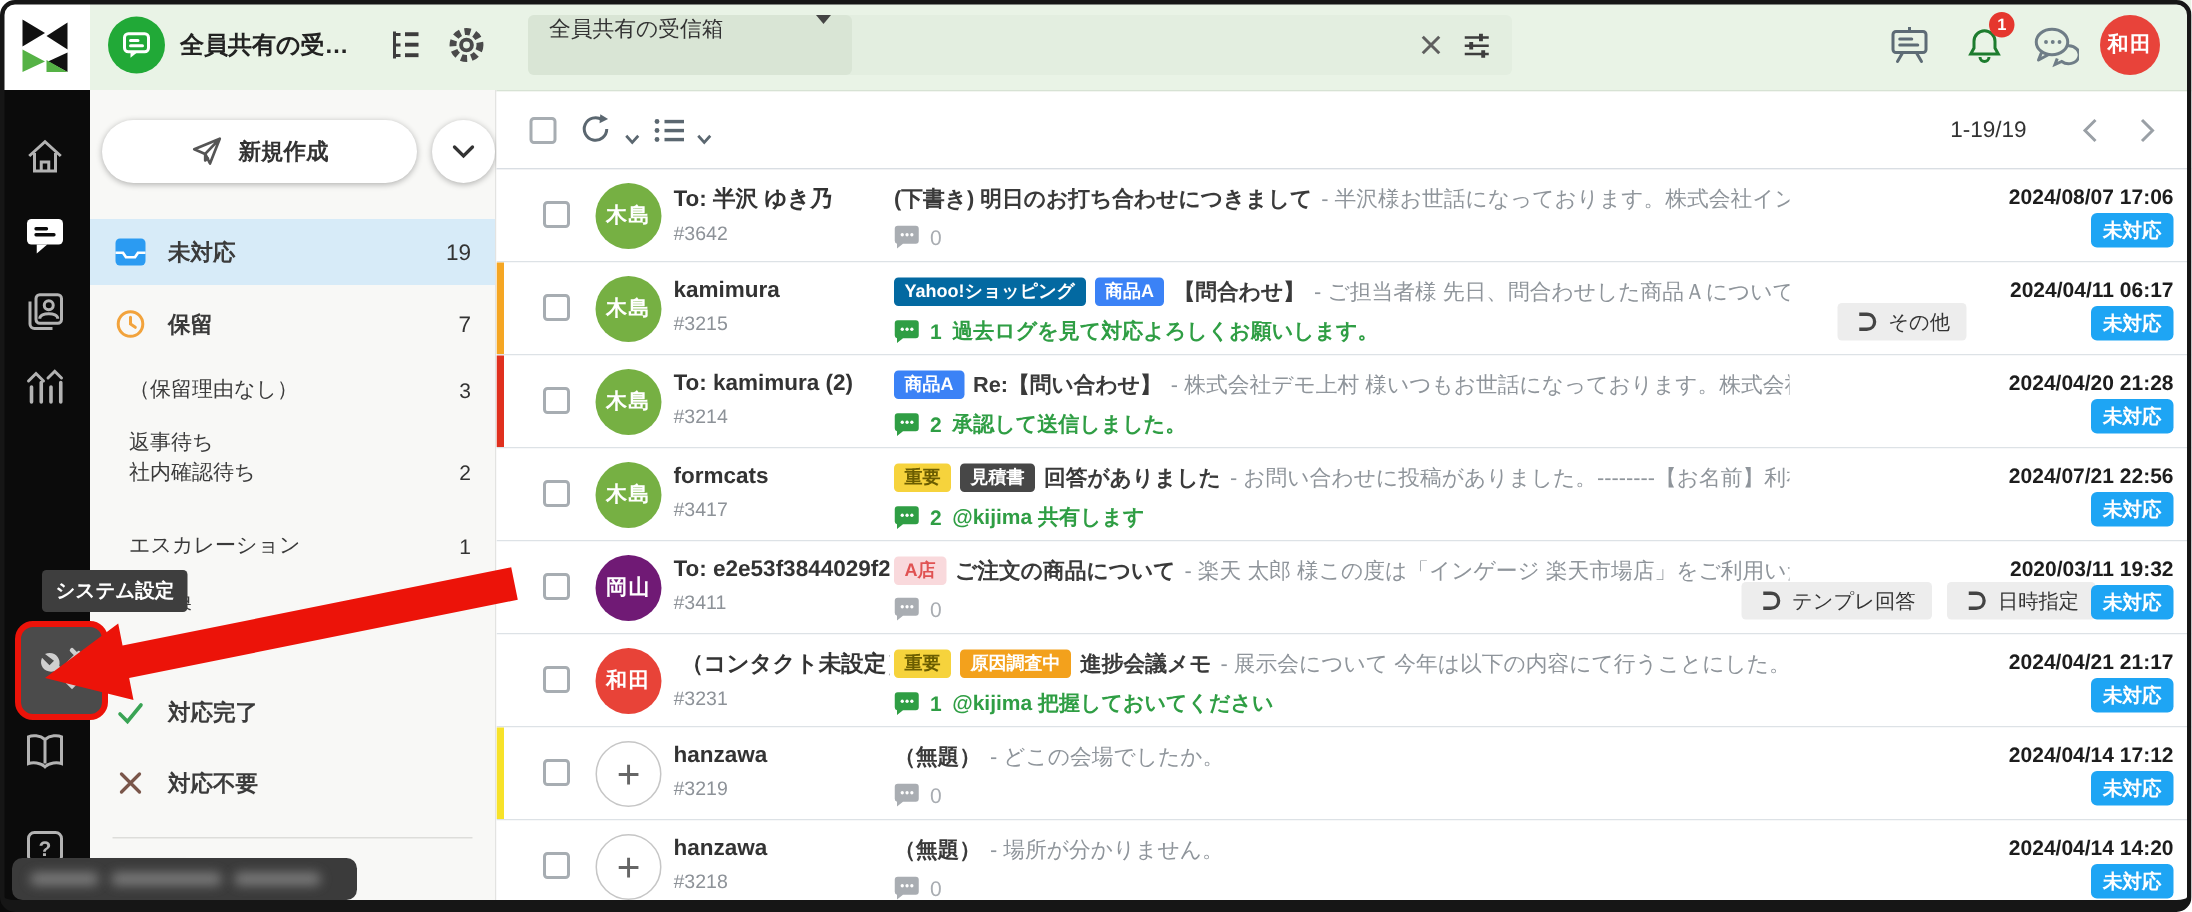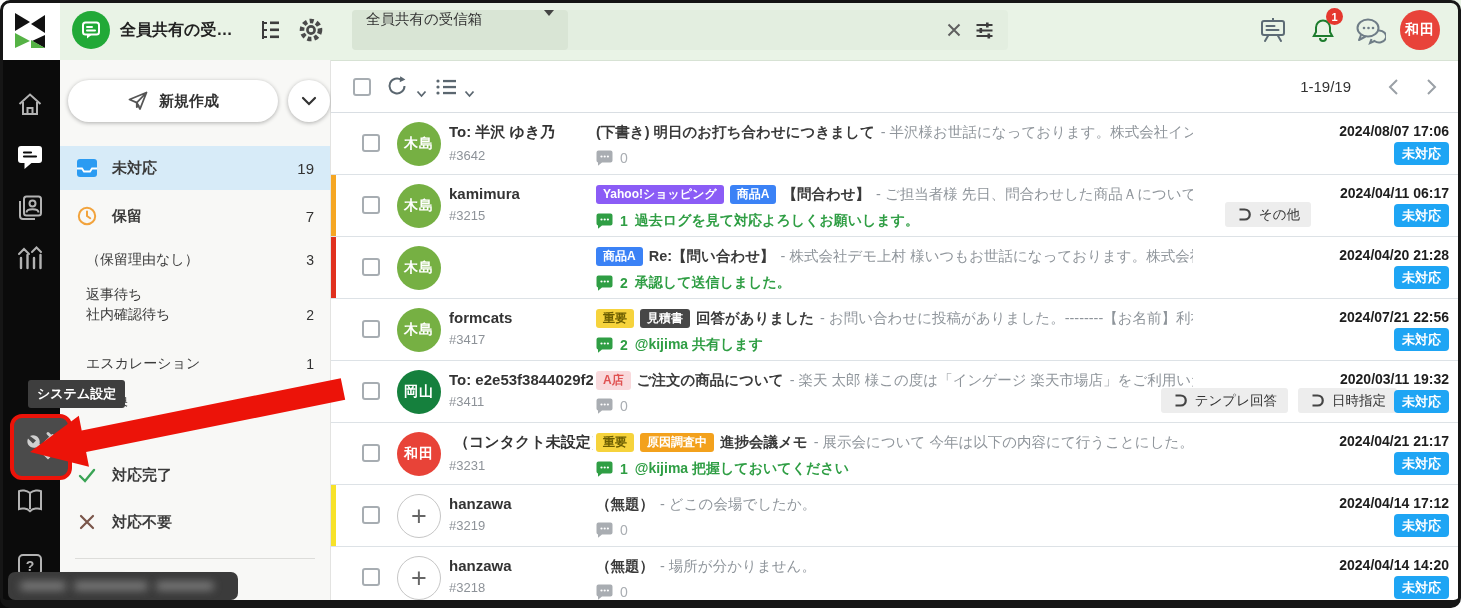--- a/index.html
+++ b/index.html
@@ -89,21 +89,21 @@
      display:flex;align-items:center;justify-content:center;letter-spacing:1px;box-sizing:border-box}
   .av.plus{background:#fff;border:1.5px solid #c6c6c6;color:#666;font-size:27px;font-weight:300;letter-spacing:0}
   .who{position:absolute;left:118px;top:10px;width:144px;overflow:hidden}
   .who-name{font-size:15px;font-weight:600;color:#333;white-space:nowrap;display:flex;align-items:center;gap:5px}
   .who-id{font-size:13px;color:#8d9298;margin-top:6px}
   .main{position:absolute;left:265px;top:9px;right:268px;overflow:hidden}
   .line1{display:flex;align-items:center;gap:6px;white-space:nowrap;overflow:hidden;height:21px}
   .subj{font-size:14.5px;font-weight:600;color:#3a3a3a;flex:none}
   .snip{font-size:14.5px;color:#8f959b;flex:none}
   .lb{font-size:12px;font-weight:bold;padding:2.5px 7px;border-radius:3px;line-height:1.15;flex:none}
-  .lb-green{background:#8b5cf6;color:#fff}
+  .lb-green{background:#0369a1;color:#fff}
   .lb-blue{background:#3b82f6;color:#fff}
   .lb-yellow{background:#f6d33c;color:#6b5d00}
   .lb-dark{background:#474747;color:#fff}
   .lb-pink{background:#f9d9dc;color:#e05252}
   .lb-orange{background:#f3a11c;color:#fff}
   .line2{display:flex;align-items:center;gap:7px;margin-top:7px;font-size:14px;color:#2f9e44;font-weight:600;white-space:nowrap}
   .line2.muted{color:#a9adb2;font-weight:400}
   .line2 svg{flex:none}
   .chips{position:absolute;bottom:9px;display:flex;gap:10px}
   .chip{display:flex;align-items:center;gap:7px;background:#ededed;color:#333;font-size:13.5px;padding:3.5px 11px;border-radius:3px;white-space:nowrap}
@@ -438,20 +438,27 @@
               <span>その他</span>
             </span>
           </div>
     <div class="rdate">2024/04/11 06:17</div>
     <div class="rbadge">未対応</div>
   </div>
         <div class="row">
     <span class="stripe" style="background: rgb(224, 48, 30);"></span>
     <span class="cb"></span>
     <div class="av" style="background: rgb(118, 176, 67);">木島</div>
+    <div class="who">
+      <div class="who-name">
+
+        <span>To: kamimura (2)</span>
+      </div>
+      <div class="who-id">#3214</div>
+    </div>
     <div class="main">
       <div class="line1">
         <span class="lb lb-blue">商品A</span>
               <span class="subj">Re:【問い合わせ】</span>
         <span class="snip">- 株式会社デモ上村 様いつもお世話になっております。株式会社インゲージの木島…</span>
       </div>
       <div class="line2">
         <svg width="17" height="16" viewBox="0 0 17 16">
           <path d="M2.5 0.5 h12 a2 2 0 0 1 2 2 v8 a2 2 0 0 1 -2 2 h-8.5 l-4 3.2 v-3.2 a2 2 0 0 1 -1.5-2 v-8 a2 2 0 0 1 2-2z" fill="currentColor"></path>
           <circle cx="5.5" cy="6.5" r="1.1" fill="#fff"></circle>
@@ -495,21 +502,21 @@
         <span class="ctxt">@kijima 共有します</span>
       </div>
     </div>
     <div class="chips"></div>
     <div class="rdate">2024/07/21 22:56</div>
     <div class="rbadge">未対応</div>
   </div>
         <div class="row">
     <span class="stripe" style="background: transparent;"></span>
     <span class="cb"></span>
-    <div class="av" style="background: #15803d;">岡山</div>
+    <div class="av" style="background: #701a75;">岡山</div>
     <div class="who">
       <div class="who-name">
 
         <span>To: e2e53f3844029f2b12e</span>
       </div>
       <div class="who-id">#3411</div>
     </div>
     <div class="main">
       <div class="line1">
         <span class="lb lb-pink">A店</span>

